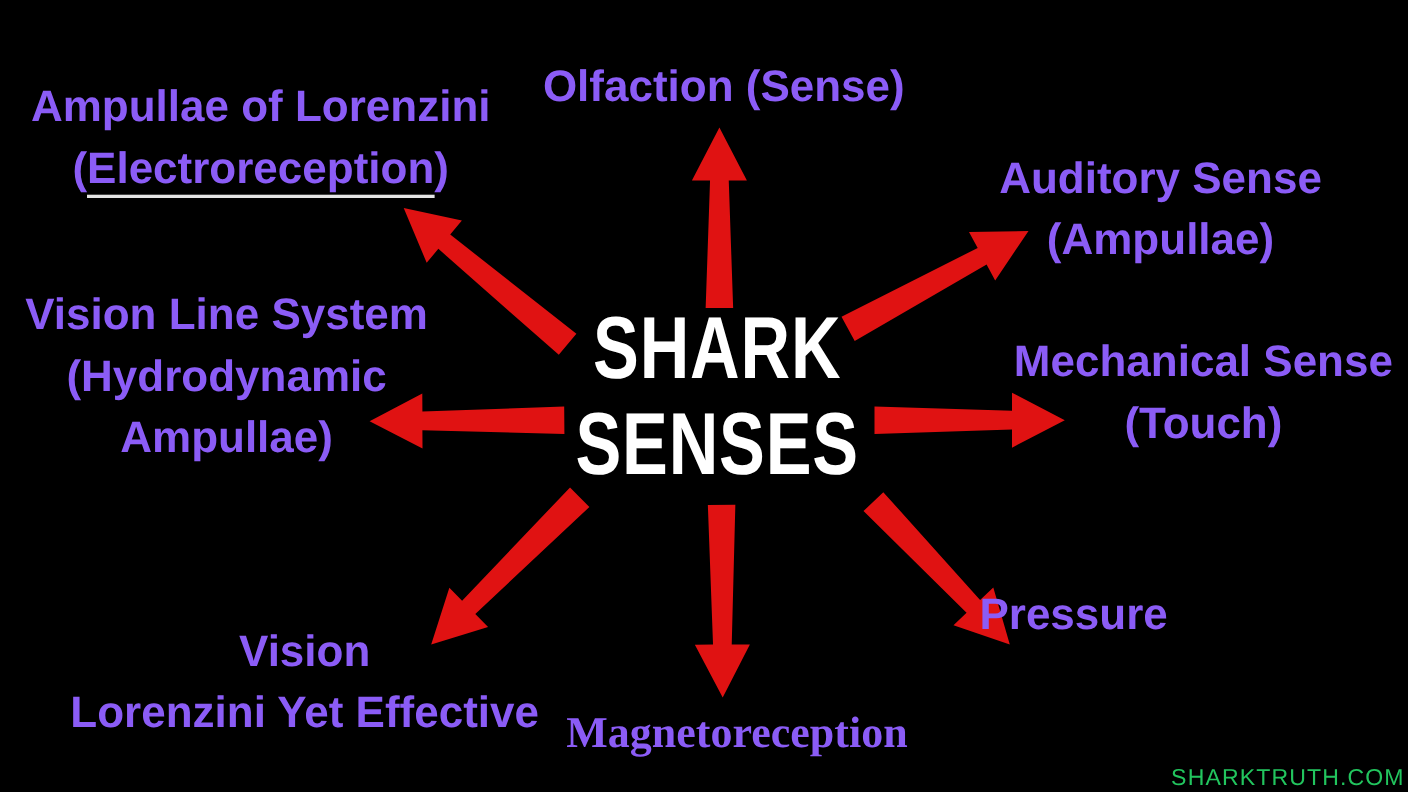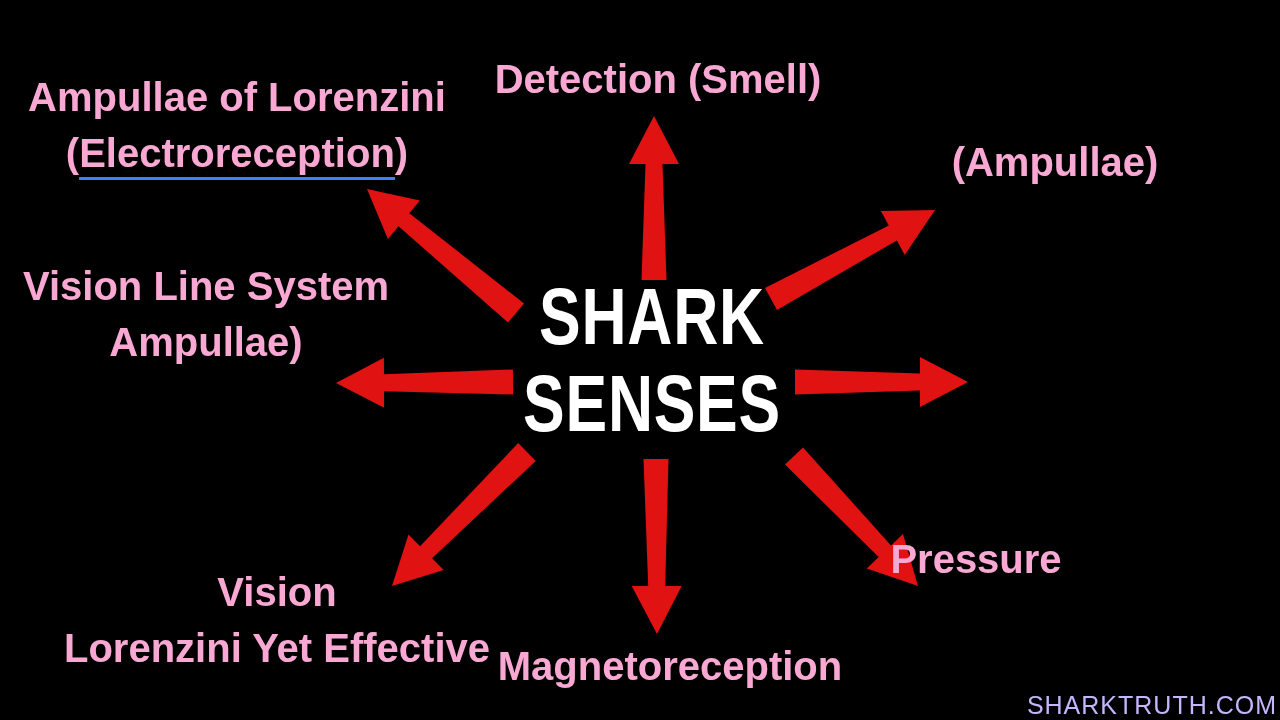--- a/index.html
+++ b/index.html
@@ -34,45 +34,45 @@
     font-weight: 700;
     font-size: 80px;
     line-height: 87px;
     letter-spacing: 1px;
     white-space: nowrap;
   }
   .node {
     position: absolute;
     transform: translateX(-50%);
     text-align: center;
-    color: #f9a8d4;
+    color: #8b5cf6;
     font-weight: 700;
     font-size: 40px;
     line-height: 56px;
     white-space: nowrap;
   }
   #node-olfaction   { left: 658px;  top: 51px;  }
   #node-ampullae    { left: 237px;  top: 69px;  }
   #node-auditory    { left: 1055px; top: 134px; }
   #node-lateral     { left: 206px;  top: 258px; }
   #node-mechanical  { left: 1094px; top: 301px; }
   #node-vision      { left: 277px;  top: 539px; margin-top: 25px; }
   #node-pressure    { left: 976px; top: 531px; }
-  #node-magneto     { left: 670px;  top: 638px; }
+  #node-magneto     { left: 670px;  top: 638px; font-family: Liberation Serif, serif; }
   .underlined {
-    border-bottom: 3px solid #3b82f6;
+    border-bottom: 3px solid #e5e5e5;
     padding-bottom: 2px;
   }
   .watermark {
     position: absolute;
     right: 3px;
     bottom: 1px;
-    color: #c4b5fd;
+    color: #22c55e;
     font-weight: 400;
-    font-size: 25px;
+    font-size: 21px;
     letter-spacing: 1px;
     line-height: 1.1;
   }
 </style>
 </head>
 <body>
 
 <div class="stage">
 
   <svg class="arrows" viewBox="0 0 1280 720" xmlns="http://www.w3.org/2000/svg">
@@ -85,37 +85,43 @@
       <polygon points="795,394.5 920,390.5 920,407 968,382 920,357 920,373.5 795,369.5" fill="#e01212"></polygon>
       <polygon points="777,310 896.9,240.4 904.7,254.9 935,210 880.9,210.9 888.8,225.4 765,288" fill="#e01212"></polygon>
     </svg>
 
   <div class="center-title">
     <div>SHARK</div>
     <div>SENSES</div>
   </div>
 
   <div class="node" id="node-olfaction">
-    <div>Detection (Smell)</div>
+    <div>Olfaction (Sense)</div>
   </div>
 
   <div class="node" id="node-ampullae">
     <div>Ampullae of Lorenzini</div>
     <div><span>(</span><span class="underlined">Electroreception</span><span>)</span></div>
   </div>
 
   <div class="node" id="node-auditory">
+    <div>Auditory Sense</div>
     <div>(Ampullae)</div>
   </div>
 
   <div class="node" id="node-lateral">
     <div>Vision Line System</div>
+    <div>(Hydrodynamic</div>
     <div>Ampullae)</div>
   </div>
 
+  <div class="node" id="node-mechanical">
+    <div>Mechanical Sense</div>
+    <div>(Touch)</div>
+  </div>
 
   <div class="node" id="node-vision">
     <div>Vision</div>
     <div>Lorenzini Yet Effective</div>
   </div>
 
   <div class="node" id="node-pressure">
     <div>Pressure</div>
   </div>
 

